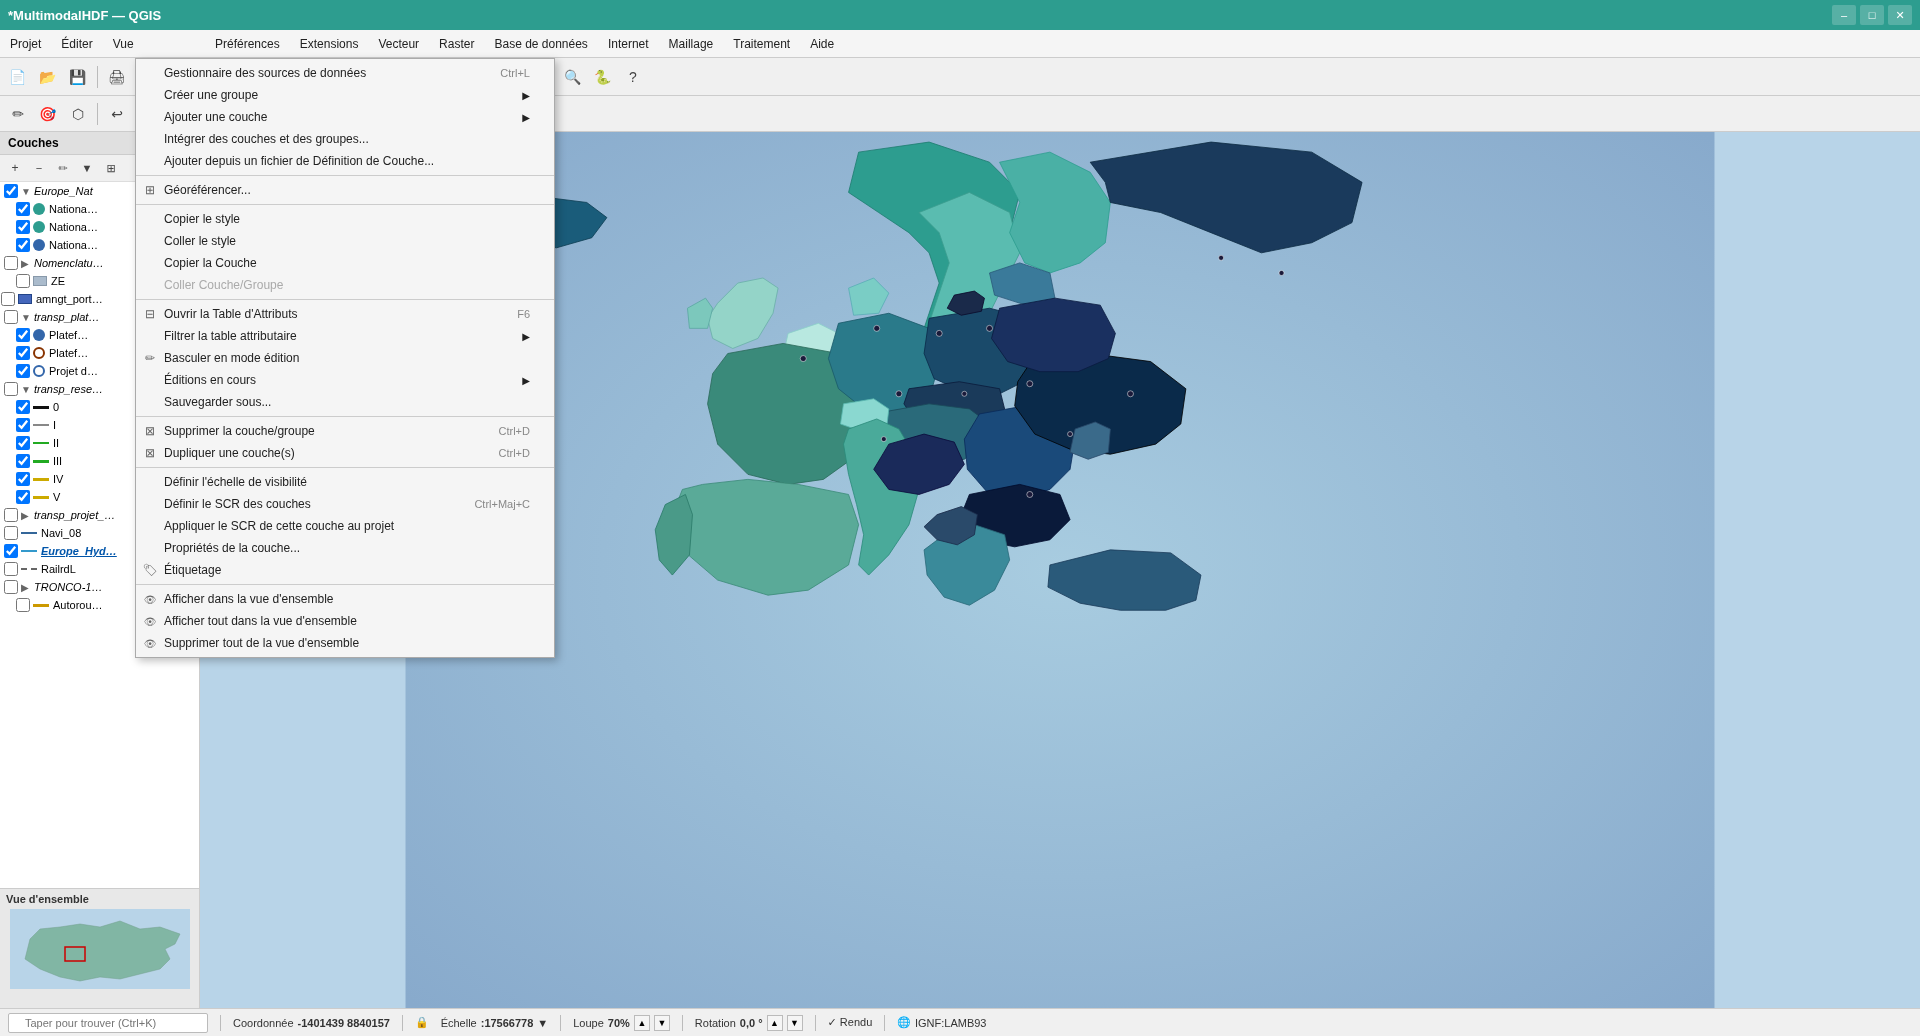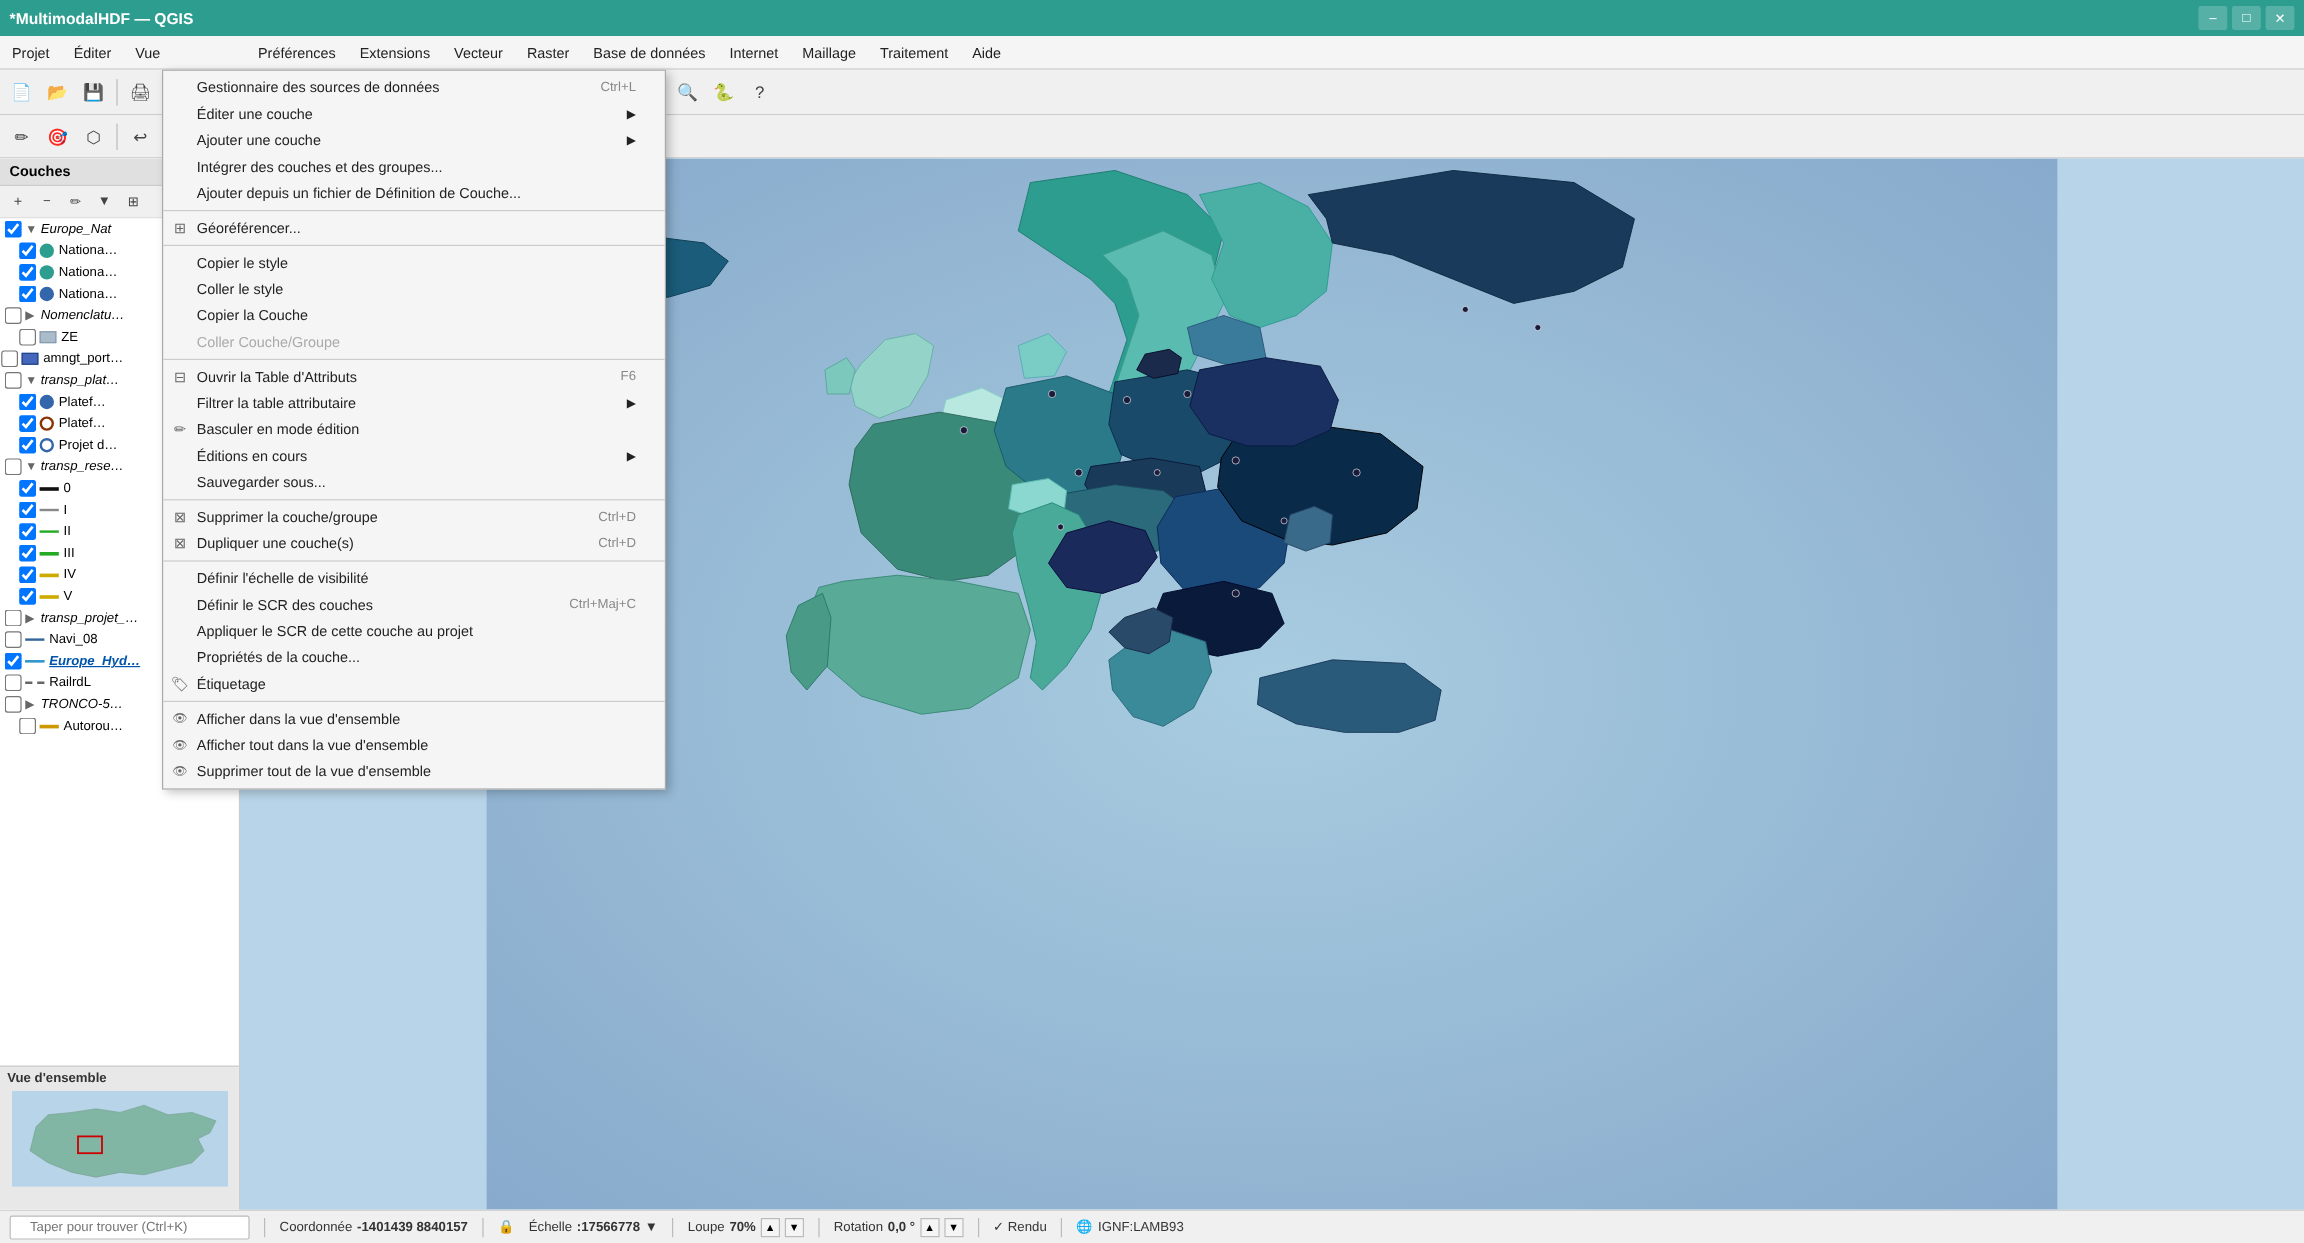--- a/index.html
+++ b/index.html
@@ -425,21 +425,21 @@
 
       <div class="layer-item" style="padding-left:4px;">
         <input type="checkbox" class="checkbox" style="">
         <span style="width:16px;height:2px;background:repeating-linear-gradient(to right,#666 0px,#666 4px,transparent 4px,transparent 8px);display:inline-block;margin-right:4px;flex-shrink:0;border-top:2px dashed #666;height:0;"></span>
         <span>RailrdL</span>
       </div>
 
       <div class="layer-item" style="padding-left:4px;">
         <input type="checkbox" class="checkbox" style="">
         <span class="expander">▶</span>
-        <span style="font-style:italic;">TRONCO-5…</span>
+        <span style="font-style:italic;">TRONCO-1…</span>
       </div>
       <div class="layer-item indent1">
         <input type="checkbox" class="checkbox" style="">
         <span style="width:16px;height:3px;background:#cc9900;display:inline-block;margin-right:4px;flex-shrink:0;"></span>
         <span>Autorou…</span>
       </div>
 
     </div>
 
     <div id="overview">
@@ -539,21 +539,21 @@
 </div>
 
 <div id="dropdown-menu">
   <div class="dd-item has-icon">
     <span class="dd-icon"> </span>
     <span>Gestionnaire des sources de données</span>
     <span class="dd-shortcut">Ctrl+L</span>
   </div>
   <div class="dd-item has-icon">
     <span class="dd-icon"> </span>
-    <span>Éditer une couche</span>
+    <span>Créer une groupe</span>
     <span class="dd-arrow">▶</span>
   </div>
   <div class="dd-item has-icon">
     <span class="dd-icon"> </span>
     <span>Ajouter une couche</span>
     <span class="dd-arrow">▶</span>
   </div>
   <div class="dd-item has-icon">
     <span class="dd-icon"> </span>
     <span>Intégrer des couches et des groupes...</span>

